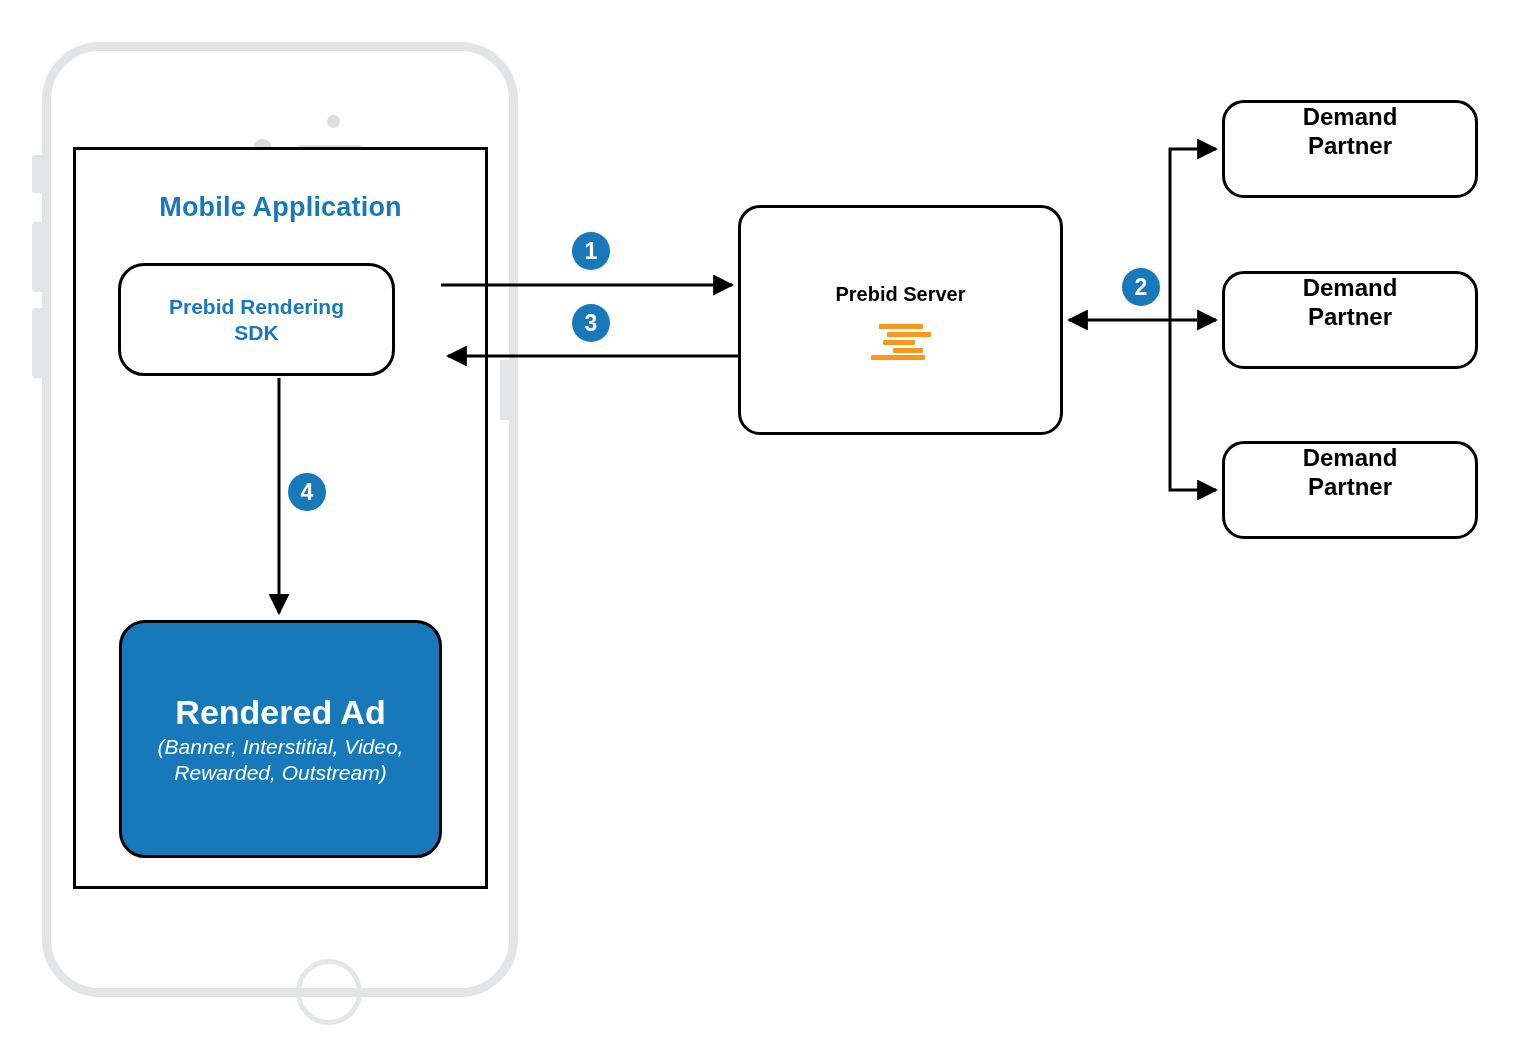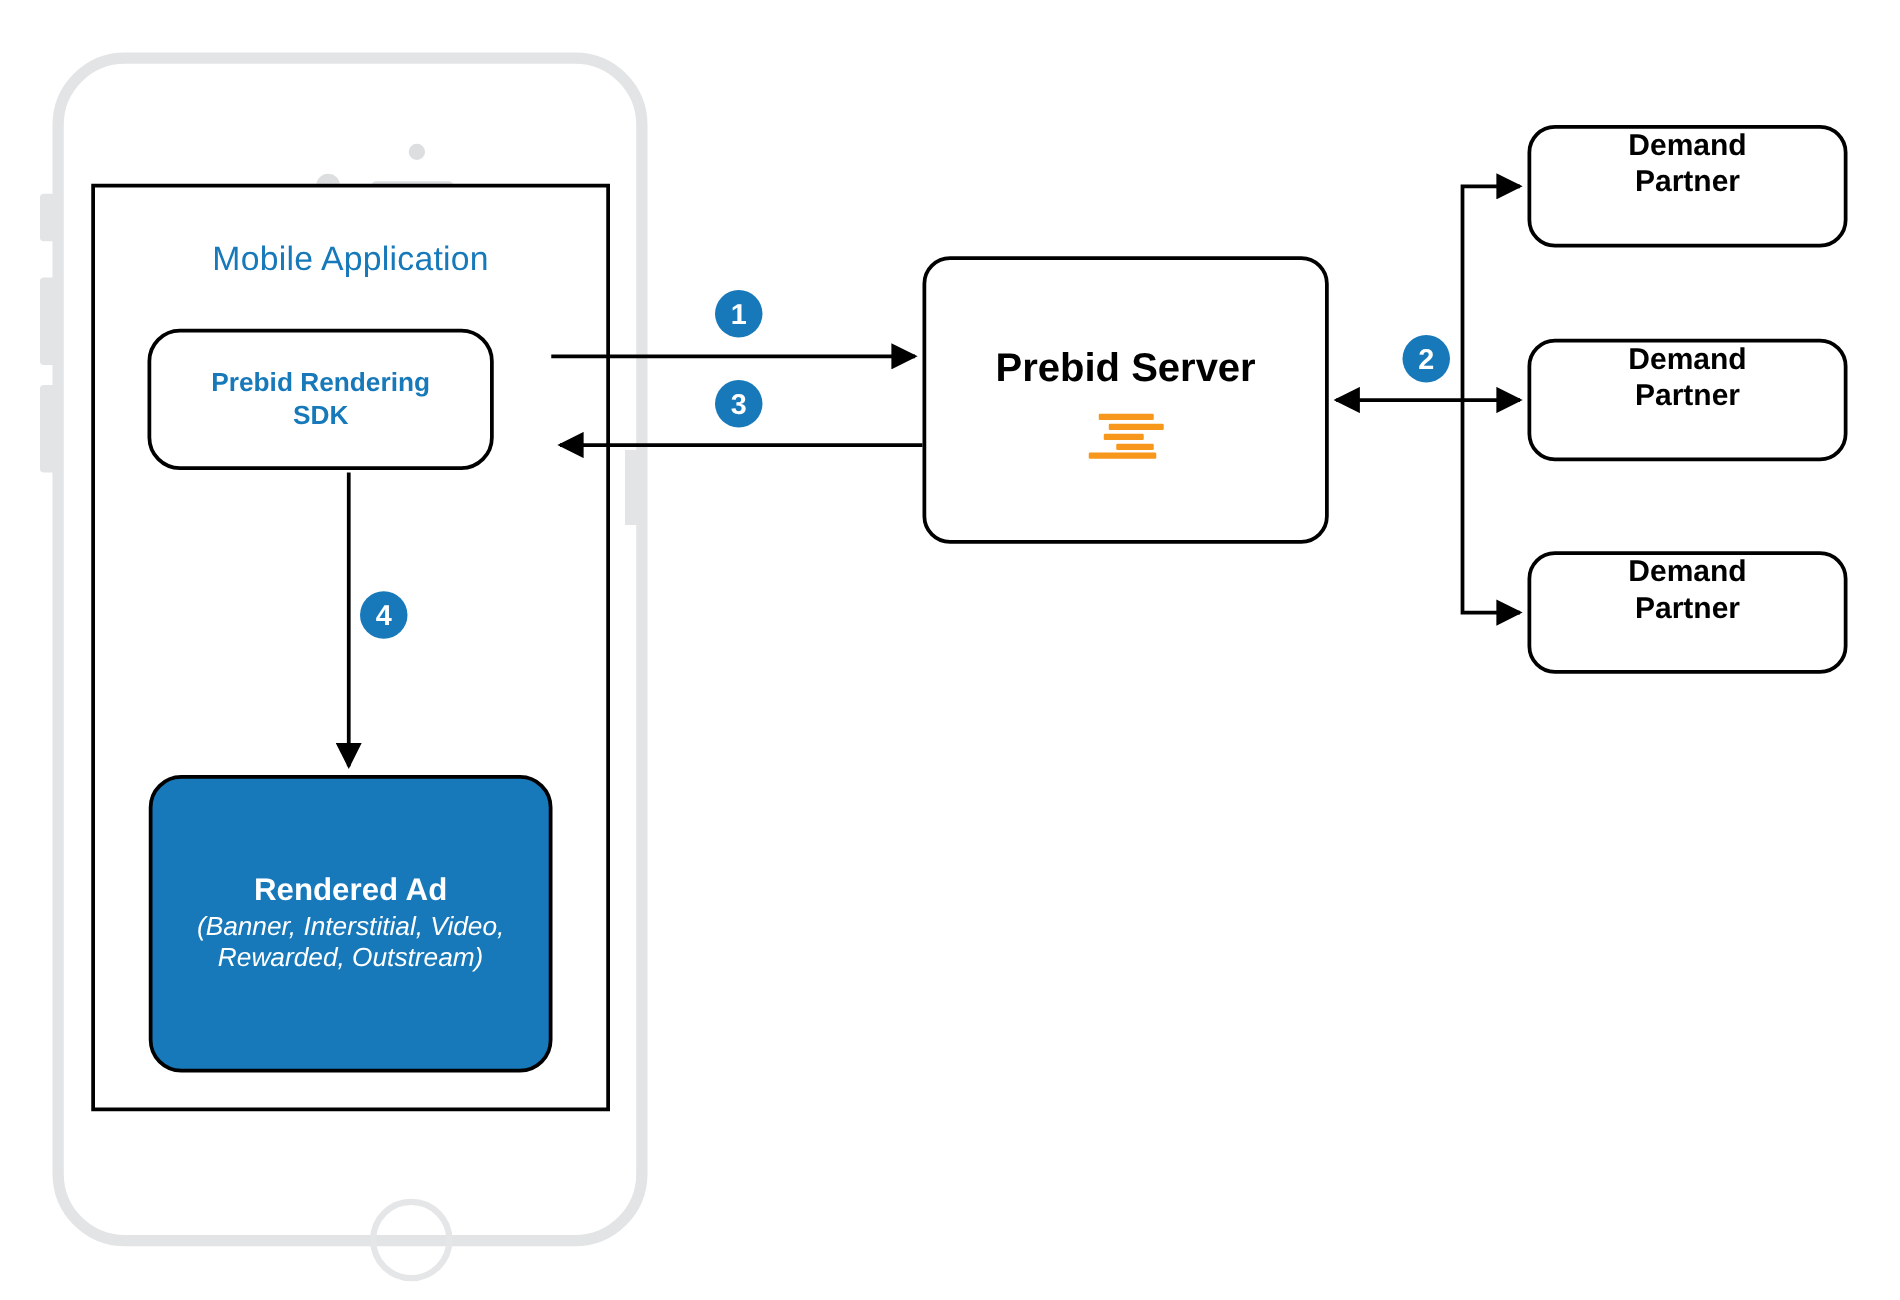--- a/index.html
+++ b/index.html
@@ -92,21 +92,21 @@
     box-sizing: border-box;
   }
   .app-title {
     position: absolute;
     left: 0;
     top: 42px;
     width: 100%;
     text-align: center;
     color: #1779ba;
     font-size: 27px;
-    font-weight: normal;
+    font-weight: bold;
     letter-spacing: .2px;
   }
 
   
   .sdk-box {
     position: absolute;
     left: 118px;
     top: 263px;
     width: 277px;
     height: 113px;
@@ -137,21 +137,21 @@
     border-radius: 26px;
     background: #1779ba;
     box-sizing: border-box;
     display: flex;
     flex-direction: column;
     align-items: center;
     justify-content: center;
     color: #ffffff;
   }
   .ad-title {
-    font-size: 25px;
+    font-size: 34px;
     font-weight: bold;
     line-height: 1.15;
   }
   .ad-sub {
     font-size: 21px;
     font-style: italic;
     text-align: center;
     line-height: 1.2;
     margin-top: 2px;
     white-space: pre-line;
@@ -167,21 +167,21 @@
     border: 3px solid #000000;
     border-radius: 22px;
     background: #ffffff;
     box-sizing: border-box;
     display: flex;
     flex-direction: column;
     align-items: center;
     justify-content: center;
   }
   .server-label {
-    font-size: 32px;
+    font-size: 20px;
     font-weight: bold;
     color: #000000;
   }
   .prebid-logo {
     margin-top: 18px;
     width: 60px;
     height: 34px;
     position: relative;
   }
   .prebid-logo span {

